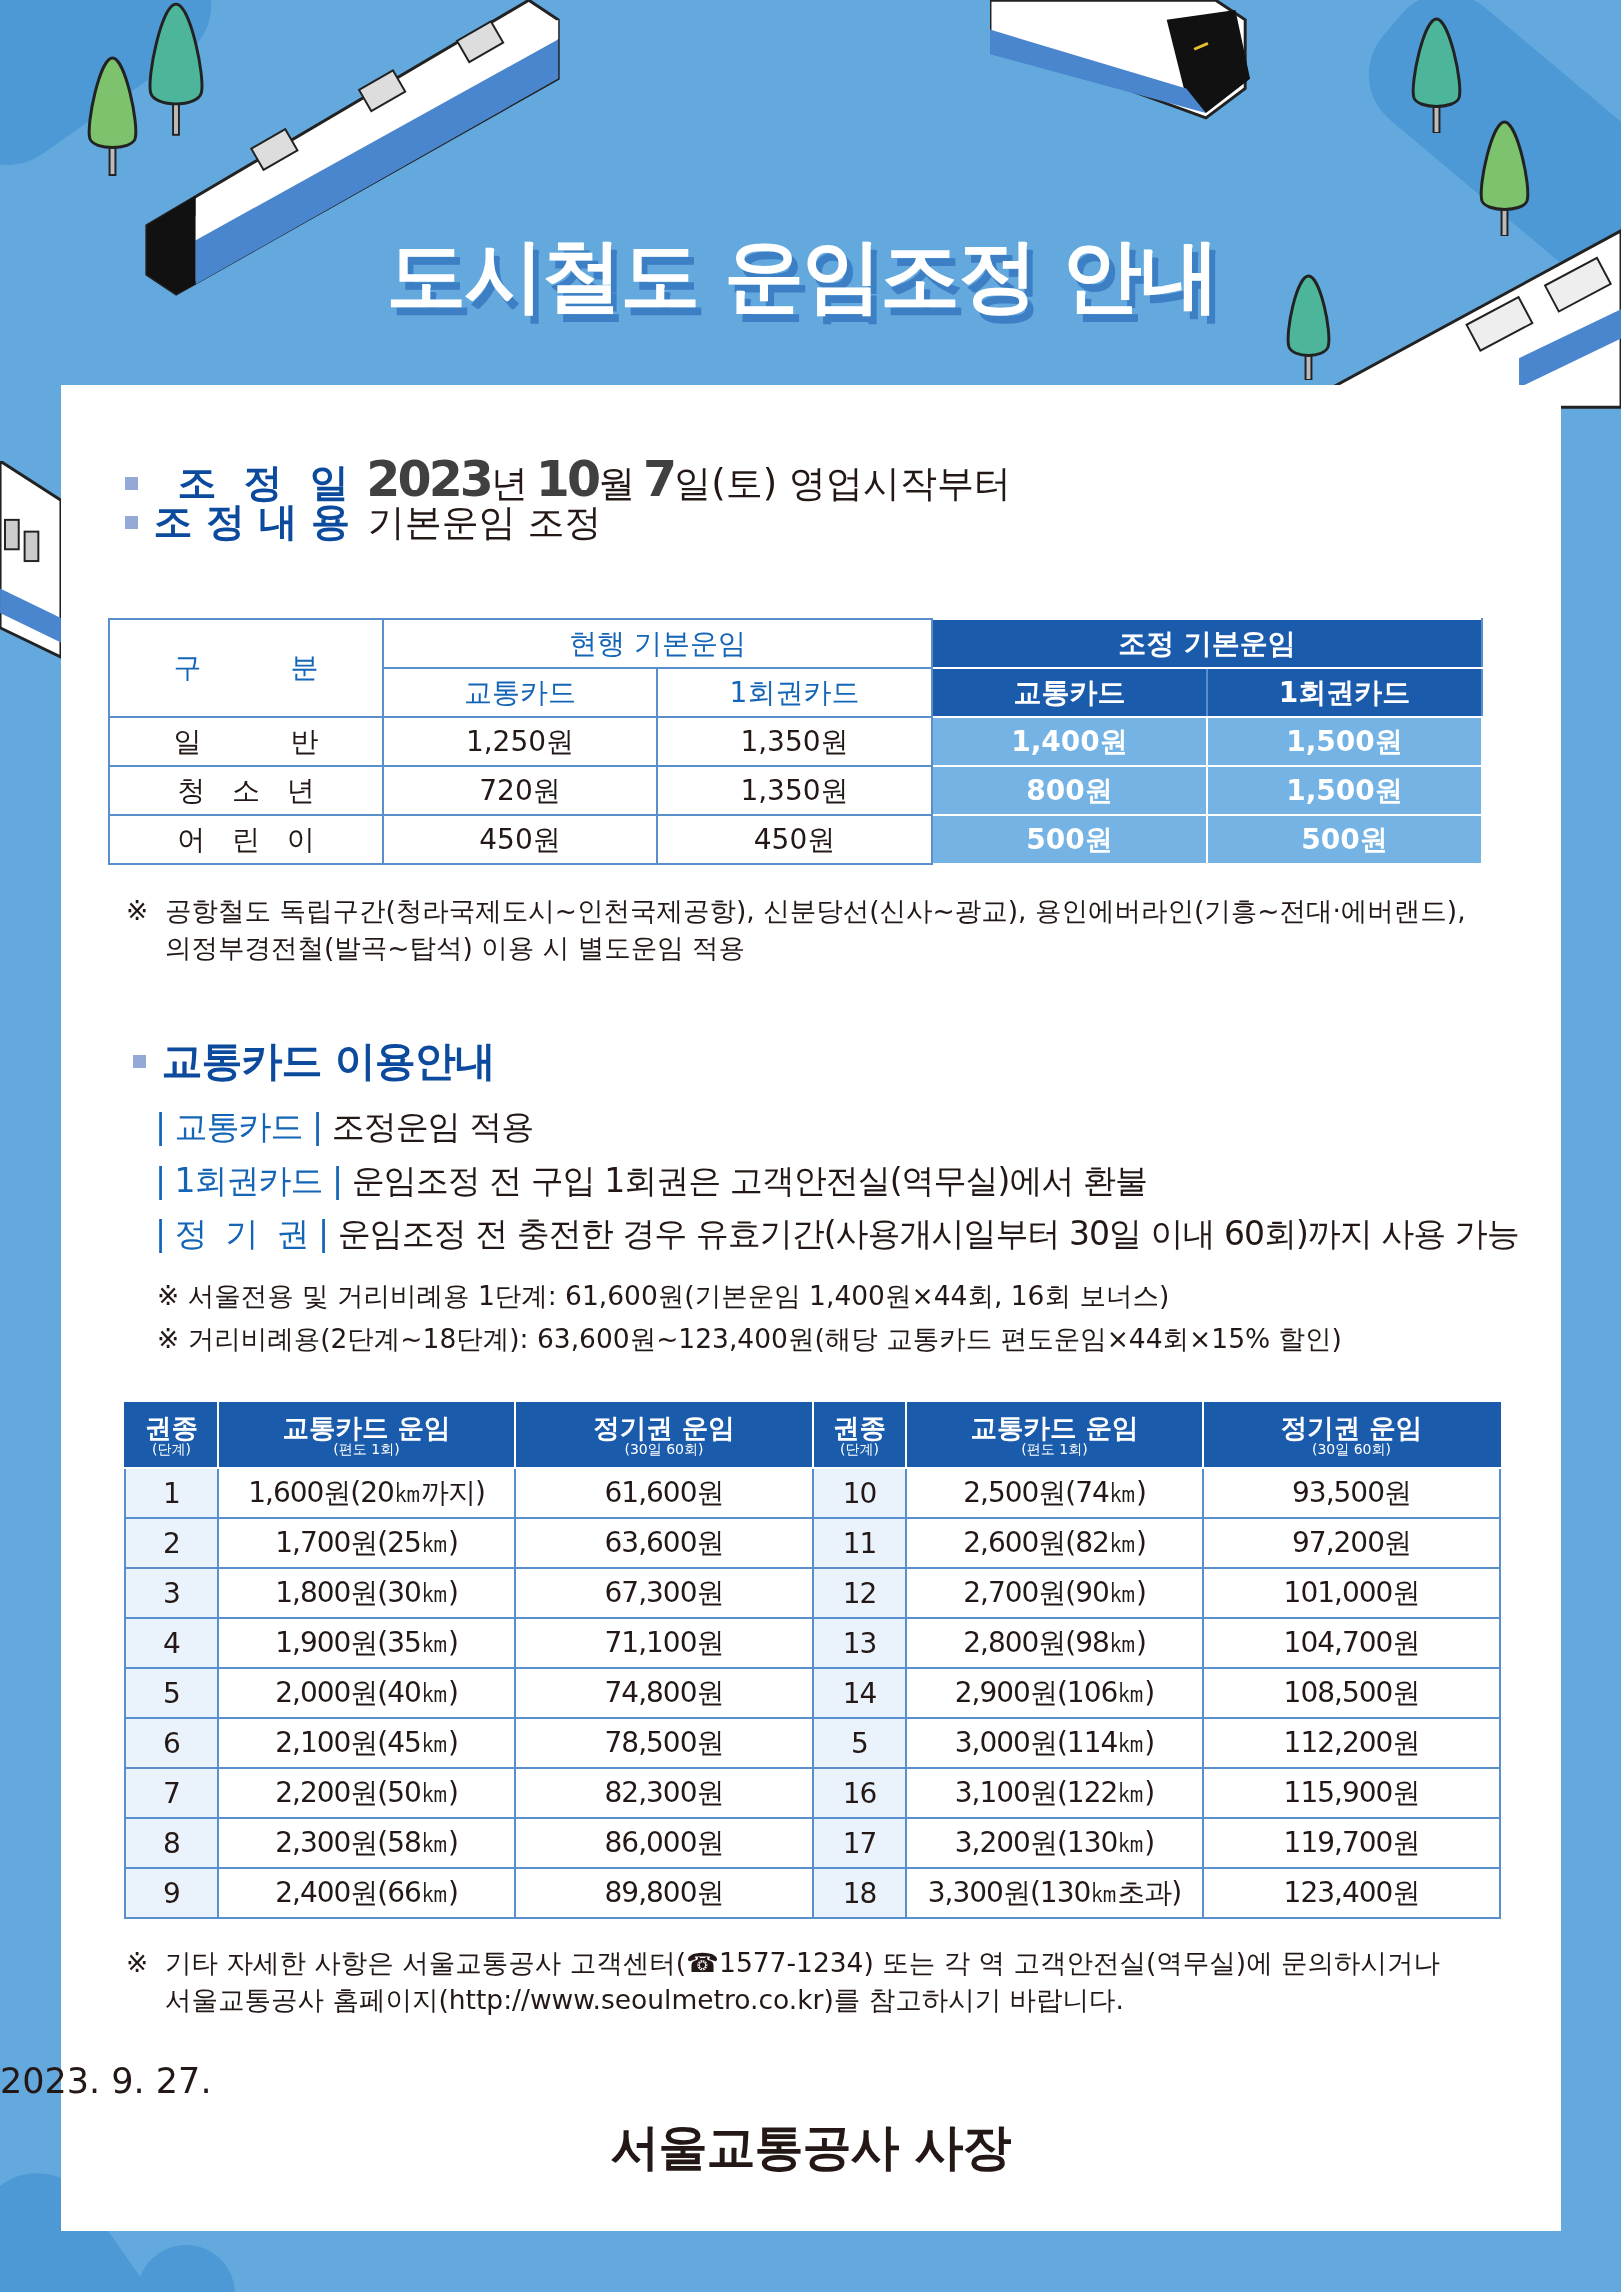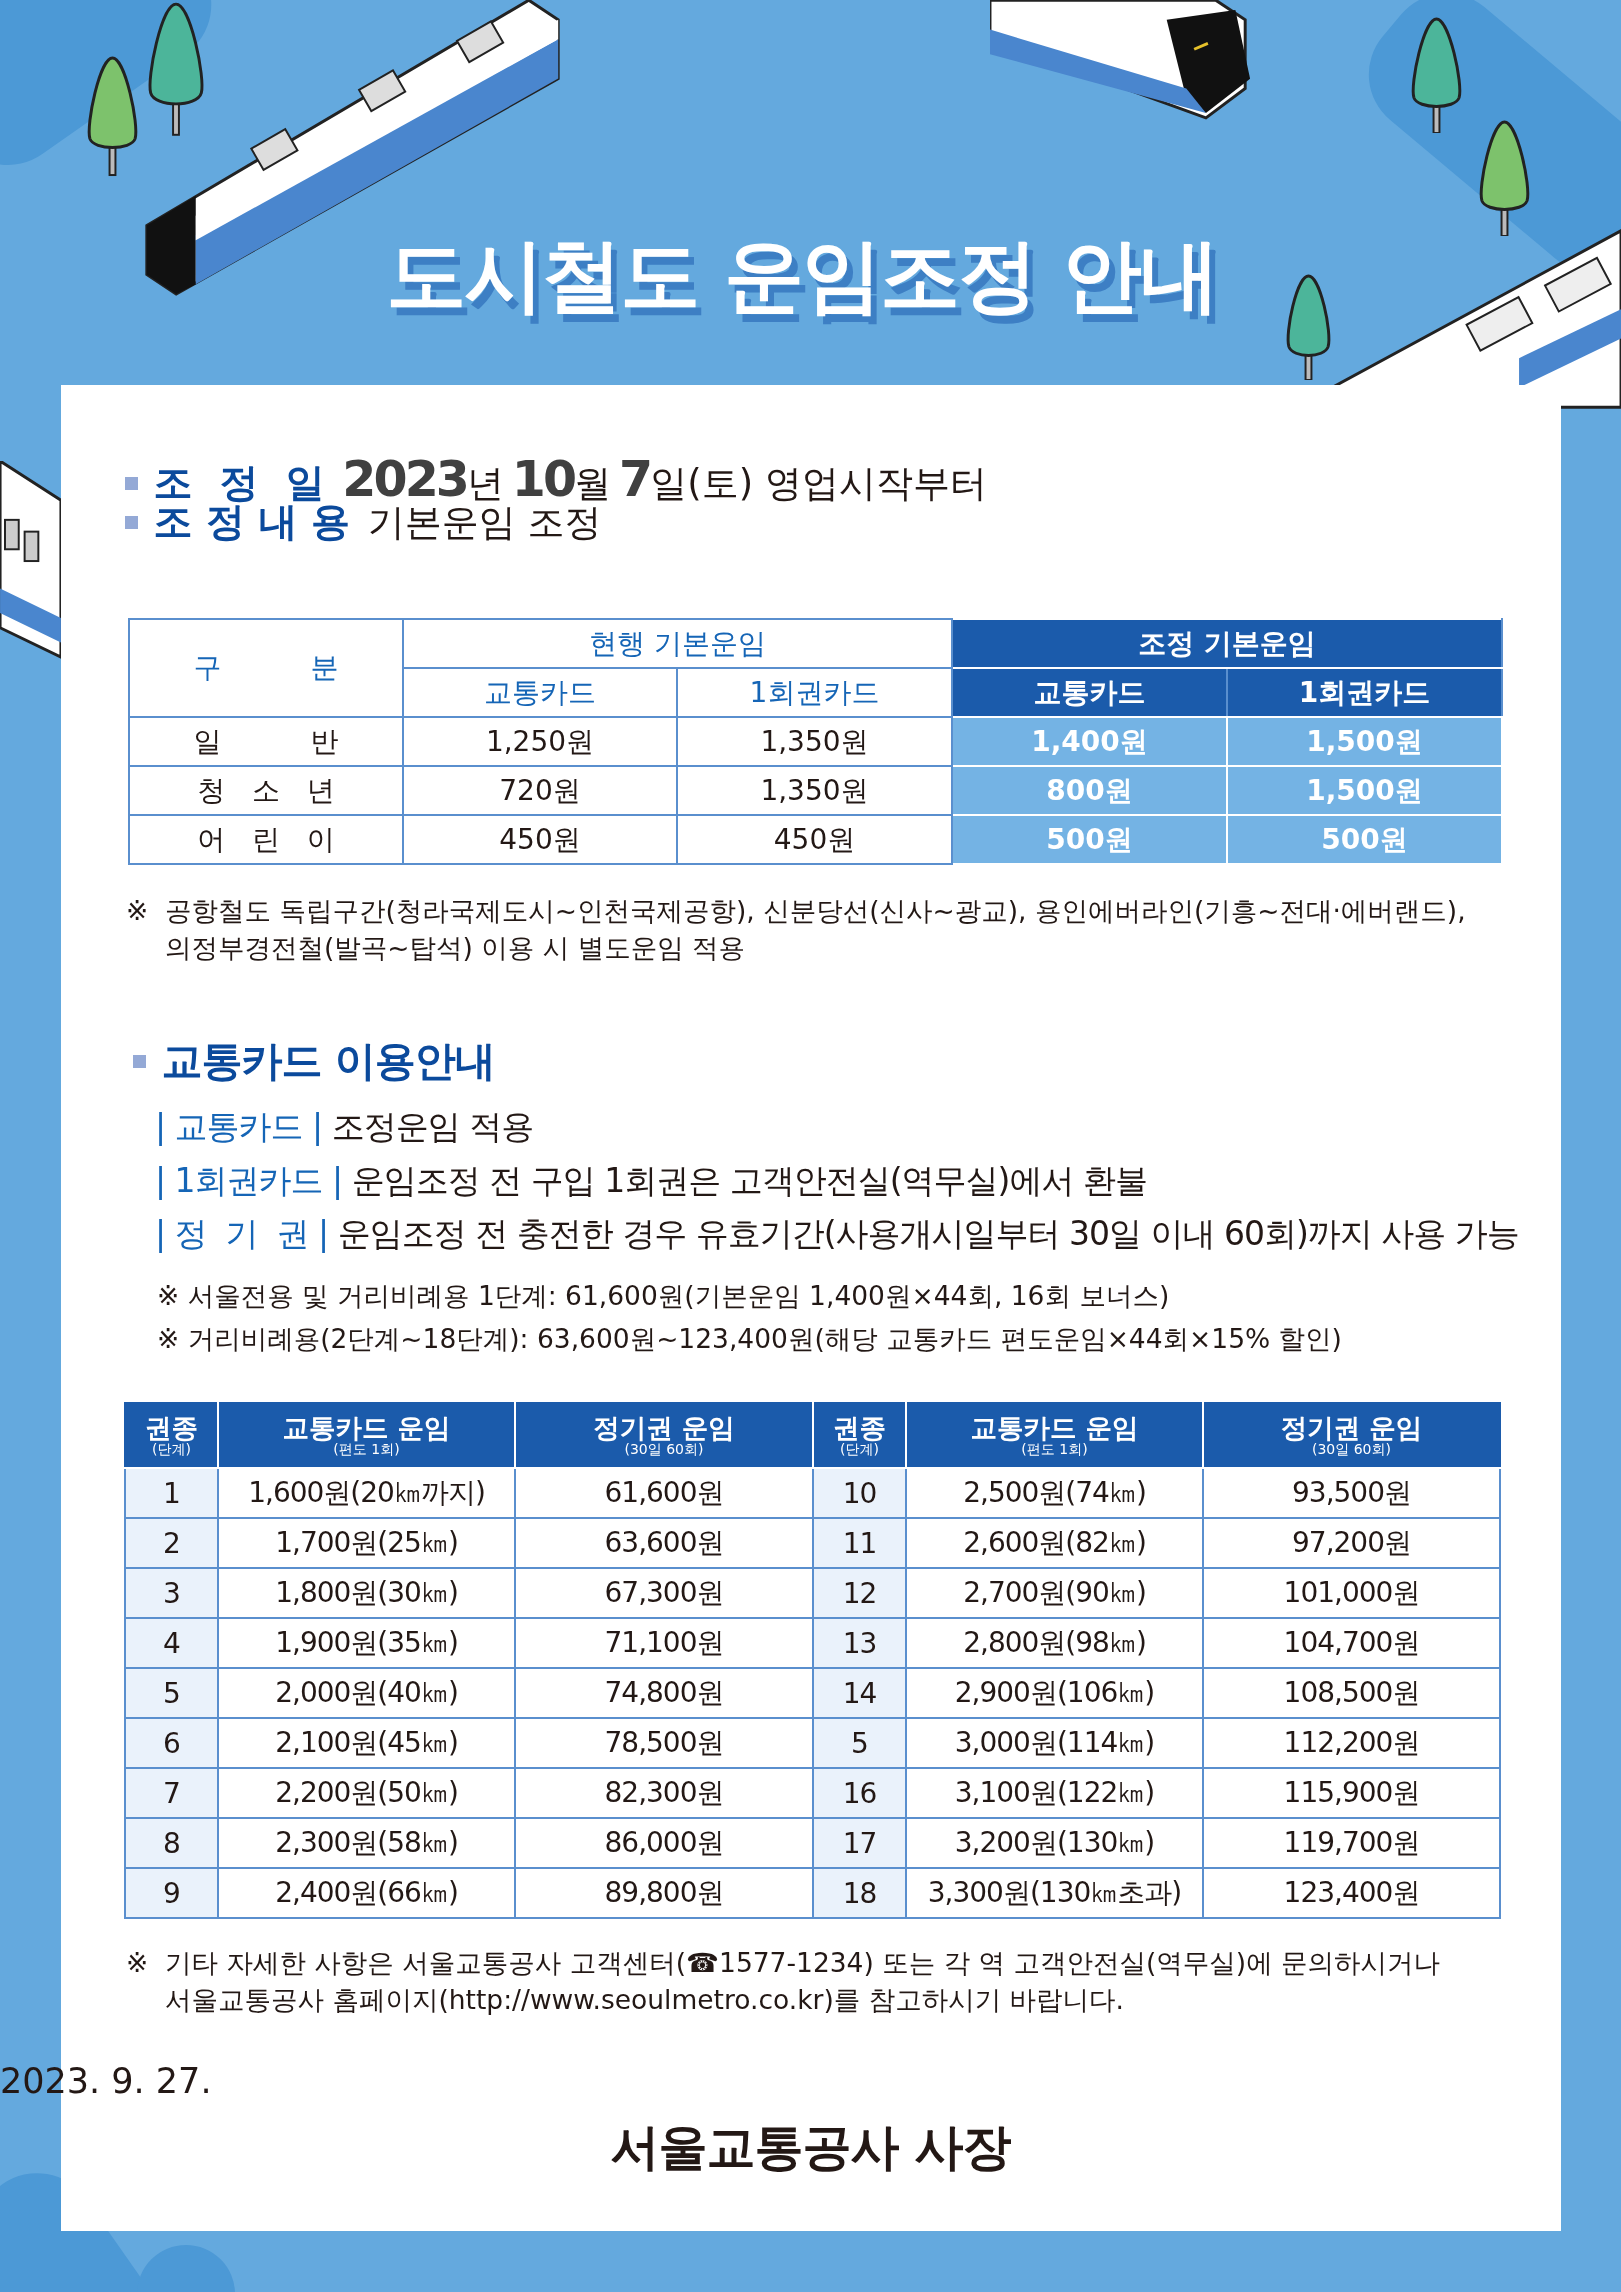--- a/index.html
+++ b/index.html
@@ -19,21 +19,21 @@
     position:absolute; left:61px; top:385px; width:1500px; height:1846px; background:#fff;
   }
   .deco { position:absolute; }
   .abs { position:absolute; }
   .bullet-line { position:absolute; left:125px; display:flex; align-items:baseline; white-space:nowrap; }
   .sq { width:12.7px; height:12.7px; background:#94A9D6; display:inline-block; margin-right:15.7px; position:relative; top:-5.9px; }
   .lbl-blue { color:#0B4A9C; font-weight:bold; font-size:39px; }
   .big-num { color:#404040; font-weight:bold; font-size:49px; letter-spacing:-2.9px; }
   .t40 { font-size:37px; }
   table { border-collapse:collapse; position:absolute; table-layout:fixed; }
-  .t1 { left:128px; top:618px; width:1375px;padding-left:20px; }
+  .t1 { left:108px; top:618px; width:1375px;padding-left:20px; }
   .t1 td, .t1 th { border:2px solid #5A8FCE; height:47px; font-size:28px; text-align:center; padding:0; }
   .t1 .hcur { color:#1565B6; font-weight:normal; background:#fff; }
   .t1 .hnew { background:#1B5BAB; color:#fff; font-weight:bold; border-color:#fff #5A8FCE; }
   .t1 .newcell { background:#74B3E4; color:#fff; font-weight:bold; border-color:#fff; }
   .note { position:absolute; left:165px; font-size:26.5px; line-height:37px; white-space:nowrap; }
   .note .mk { position:absolute; left:-39px; }
   .sec2-title { position:absolute; left:133px; top:1034px; display:flex; align-items:center; }
   .sec2-title .txt { color:#0B4A9C; font-size:41px; font-weight:bold; letter-spacing:-1px; }
   .guide { position:absolute; left:155px; font-size:33px; white-space:nowrap; letter-spacing:-1px; }
   .guide .tag { color:#1565B6; }
@@ -107,21 +107,21 @@
 
 <svg class="deco" style="left:0;top:461px;" width="61" height="206" viewBox="0 0 62 210">
   <polygon points="0,0 62,40 62,200 0,170" fill="#fff" stroke="#222" stroke-width="3"></polygon>
   <polygon points="0,130 62,160 62,185 0,155" fill="#4A86CE"></polygon>
   <rect x="5" y="60" width="14" height="30" fill="#ccc" stroke="#222" stroke-width="2"></rect>
   <rect x="25" y="72" width="14" height="30" fill="#ccc" stroke="#222" stroke-width="2"></rect>
 </svg>
 
 <div class="bullet-line" style="top:451px;">
   <span class="sq"></span>
-  <span class="lbl-blue" style="white-space:pre;">조  정  일</span>
+  <span class="lbl-blue" style="white-space:pre;margin-left:24px;">조  정  일</span>
   <span style="width:17.6px;display:inline-block"></span>
   <span class="big-num">2023</span>
   <span class="t40">년</span>
   <span style="width:7.8px;display:inline-block"></span>
   <span class="big-num">10</span>
   <span class="t40">월</span>
   <span style="width:7.8px;display:inline-block"></span>
   <span class="big-num">7</span>
   <span class="t40">일(토) 영업시작부터</span>
 </div>

